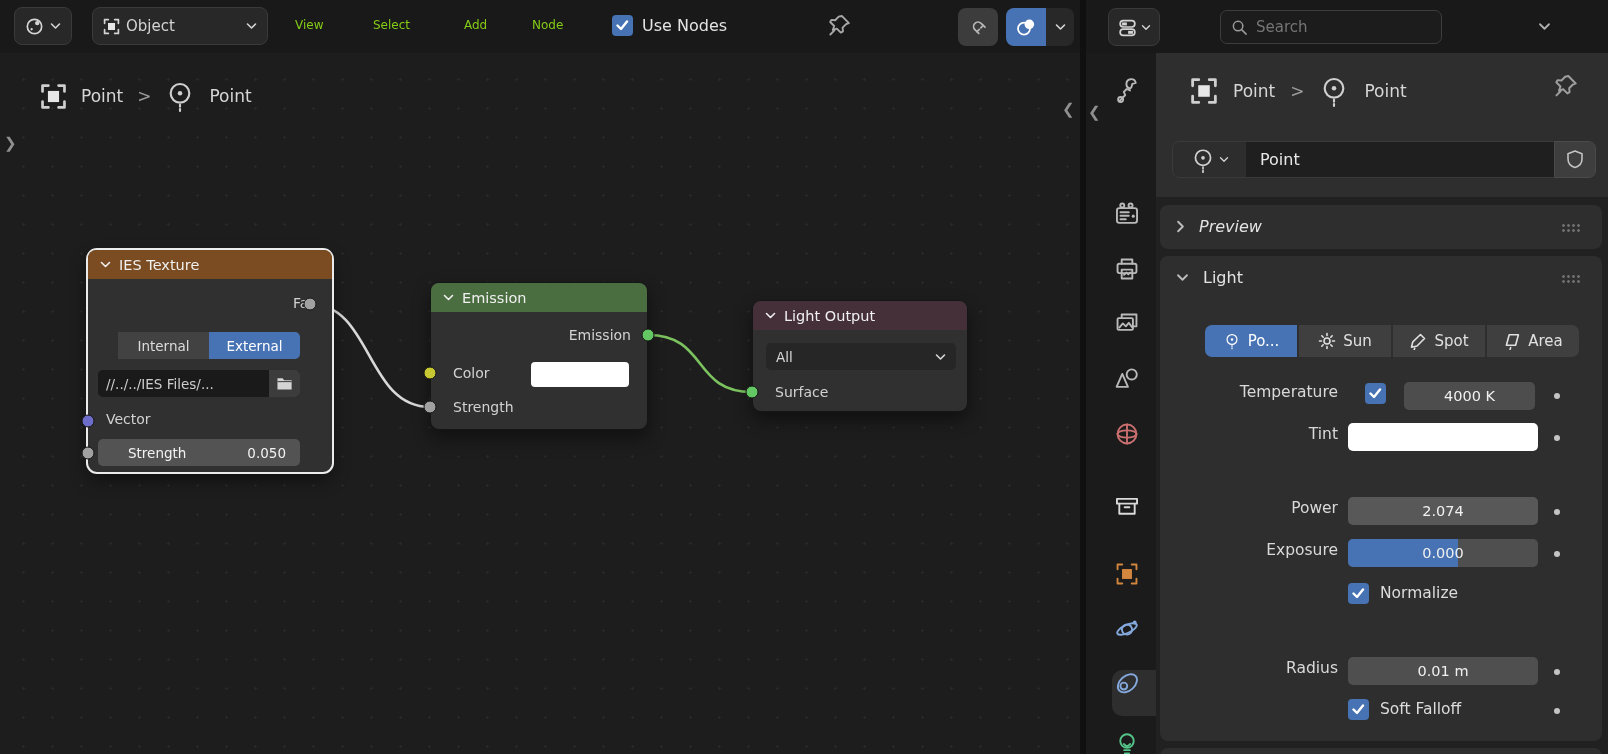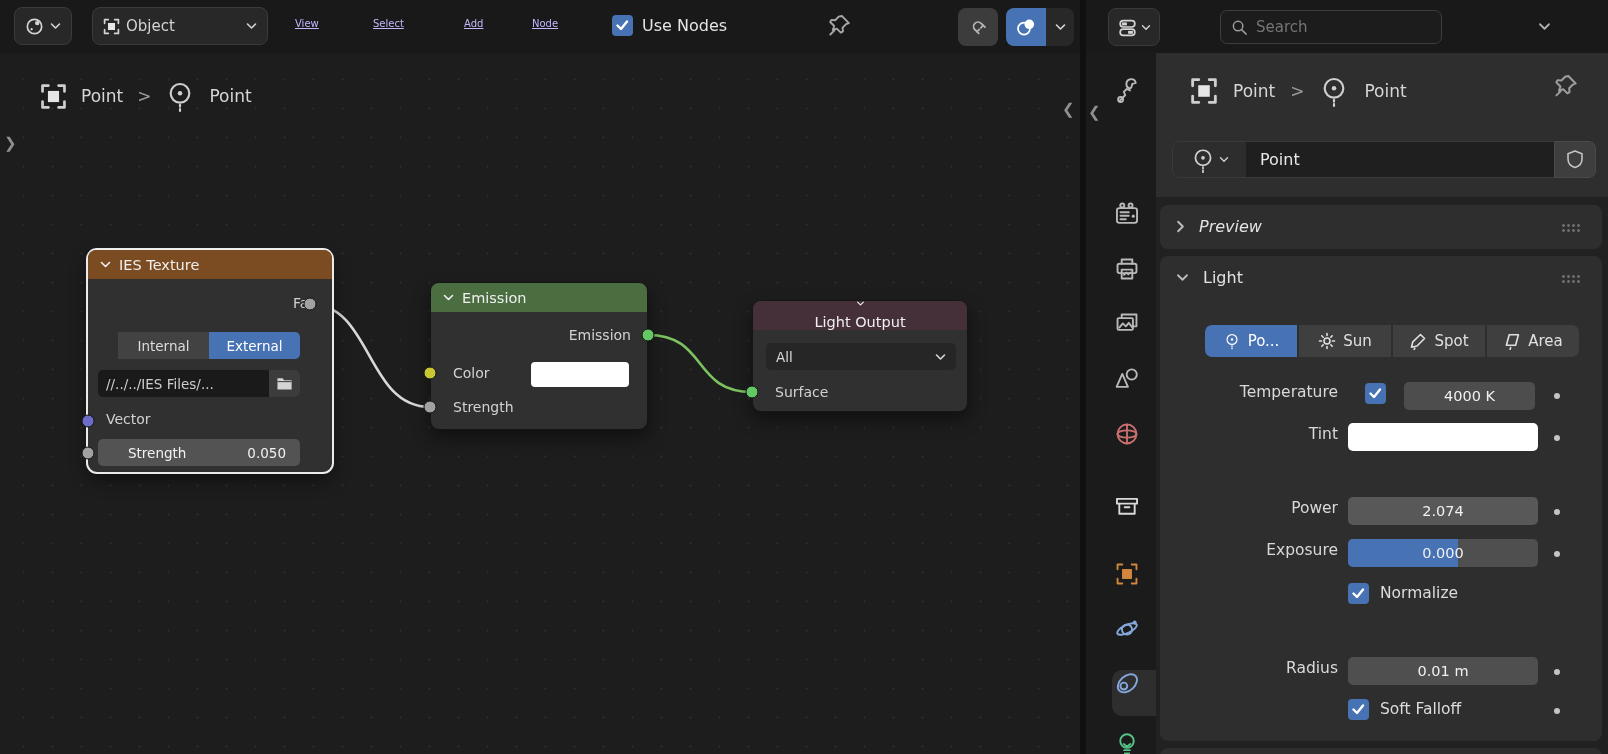--- a/index.html
+++ b/index.html
@@ -16,21 +16,21 @@
   *{margin:0;padding:0;box-sizing:border-box;font-family:"DejaVu Sans","Liberation Sans",sans-serif;}
   html,body{background:#101010;}
   .app{position:relative;width:1608px;height:754px;overflow:hidden;background:var(--canvas);color:var(--txt);}
   .abs{position:absolute;}
   .ic{display:block;stroke:currentColor;fill:none;stroke-width:1.6;stroke-linecap:round;stroke-linejoin:round;}
 
   
   .ne-header{position:absolute;left:0;top:0;width:1080px;height:53px;background:var(--hdr);display:flex;align-items:center;}
   .pr-header{position:absolute;left:1086px;top:0;width:522px;height:53px;background:var(--hdr);}
   .hbtn{display:flex;align-items:center;gap:6px;background:#282828;border:1px solid #3a3a3a;border-radius:8px;height:38px;padding:0 10px;color:#d4d4d4;font-size:15px;}
-  .menu-item{font-size:10px;color:#c4b5fd;padding:4px 2px;text-decoration:underline;}
+  .menu-item{font-size:12px;color:#84cc16;padding:4px 2px;}
   .chk{width:21px;height:21px;border-radius:4px;background:var(--blue);display:flex;align-items:center;justify-content:center;flex:0 0 auto;}
   .chk svg{width:13px;height:11px;stroke:#fff;stroke-width:2.4;fill:none;stroke-linecap:round;stroke-linejoin:round;}
 
   
   .ne-canvas{position:absolute;left:0;top:53px;width:1080px;height:701px;background:var(--canvas);
     background-image:radial-gradient(circle,#292929 1.2px,transparent 1.4px);background-size:29px 29px;background-position:9px 12px;}
   .crumb{display:flex;align-items:center;gap:14px;font-size:17px;color:#d6d6d6;}
   .edge-toggle{color:#8f8f8f;font-size:15px;}
 
   
@@ -186,21 +186,21 @@
         </svg>
       <span>Emission</span>
     </div>
     <span class="nlabel" style="right:16px;top:44px;">Emission</span>
     <span class="nlabel" style="left:22px;top:82px;">Color</span>
     <div class="abs" style="left:100px;top:79px;width:98px;height:25px;background:#ffffff;border-radius:4px;"></div>
     <span class="nlabel" style="left:22px;top:116px;">Strength</span>
   </div>
 
   <div class="node" style="left:752px;top:300px;width:216px;height:112px;">
-    <div class="nhead" style="background:#45303a;flex-direction:column;">
+    <div class="nhead" style="background:#45303a;">
       <svg class="ic" viewBox="0 0 10 7">
           <path d="M1 1.5l4 4 4-4"></path>
         </svg>
       <span>Light Output</span>
     </div>
     <div class="nfield" style="left:13px;top:42px;width:190px;background:#262626;color:#d8d8d8;padding:0 10px;justify-content:space-between;">
       <span>All</span>
       <svg class="ic" width="11" height="8" viewBox="0 0 10 8">
           <path d="M1 2l4 4 4-4"></path>
         </svg>

